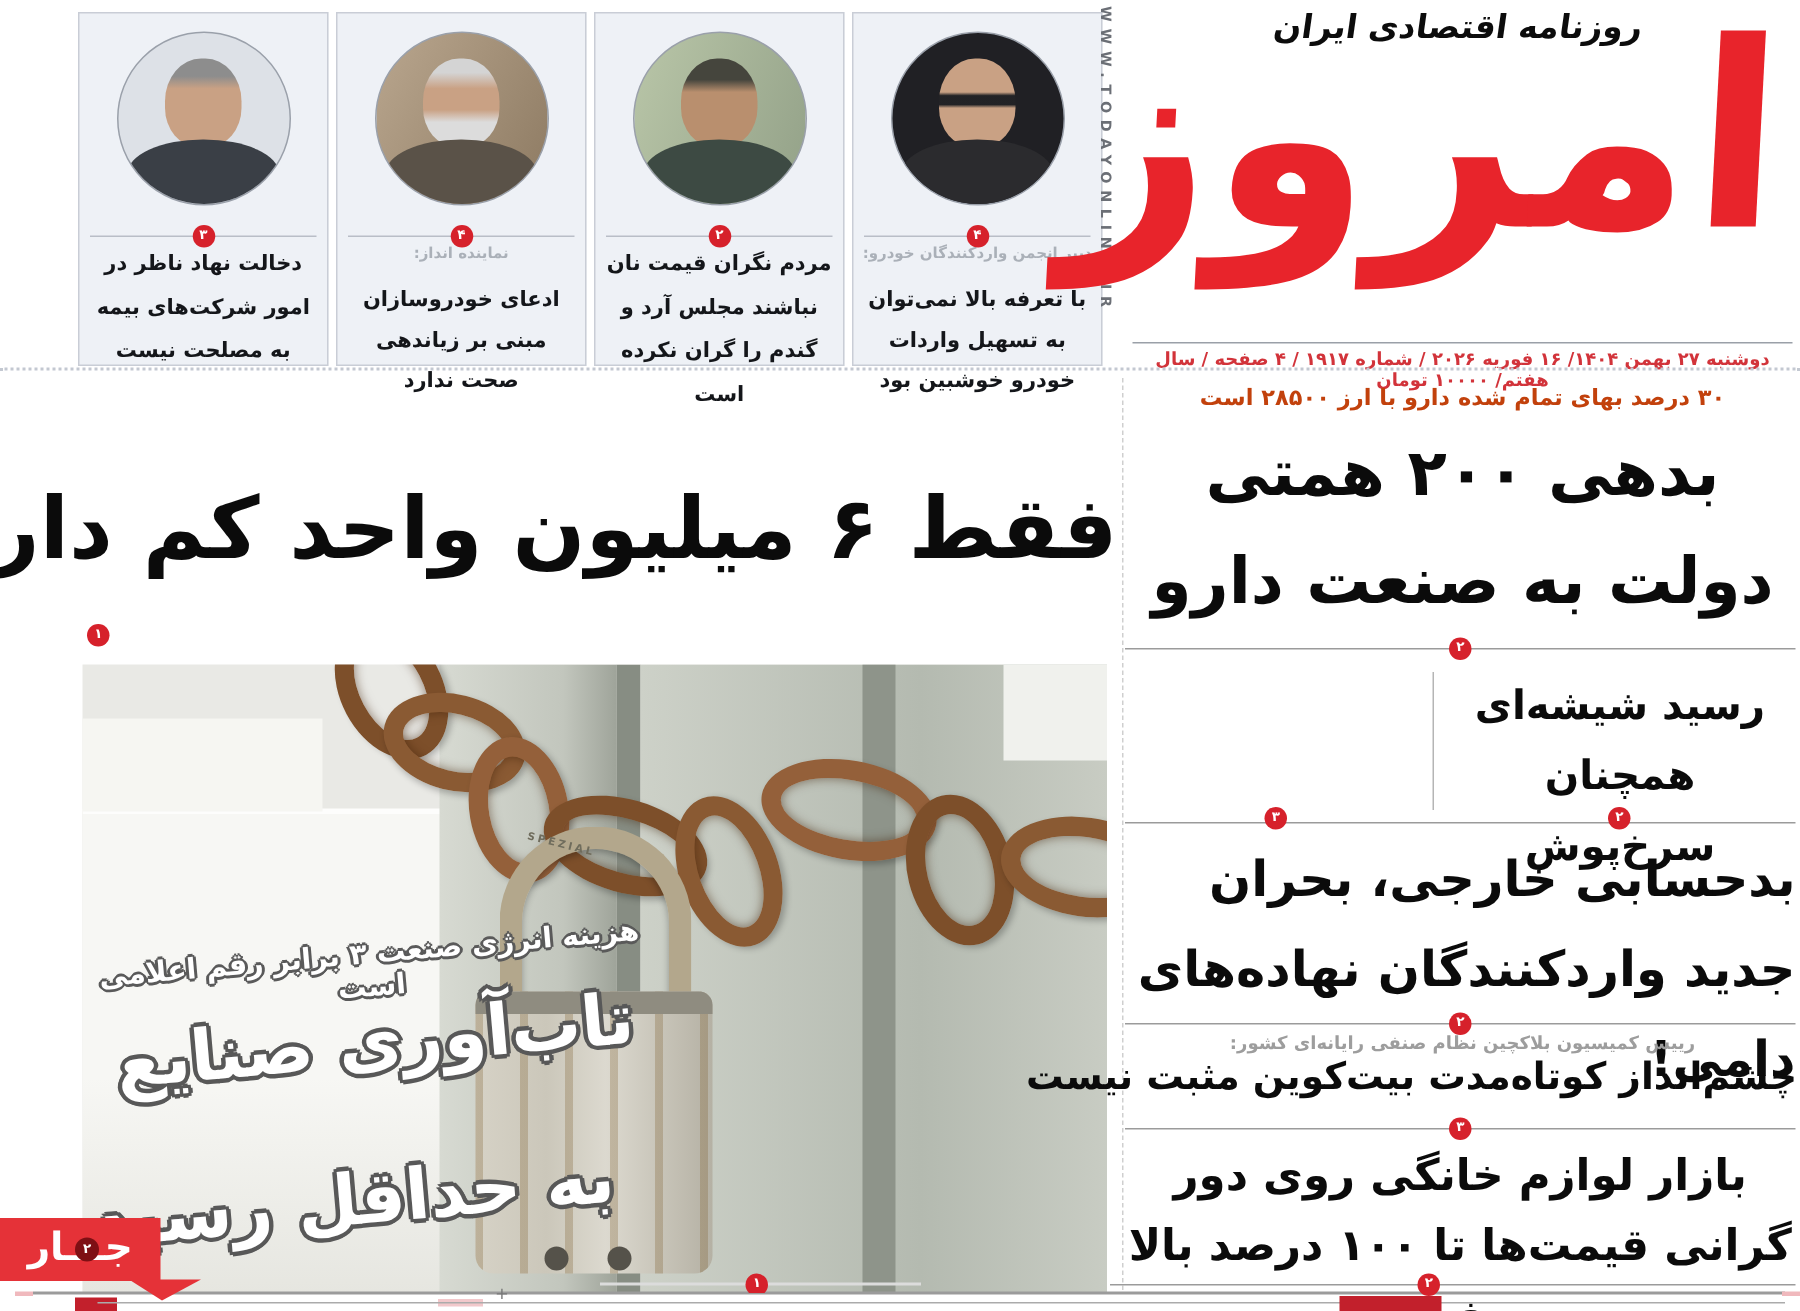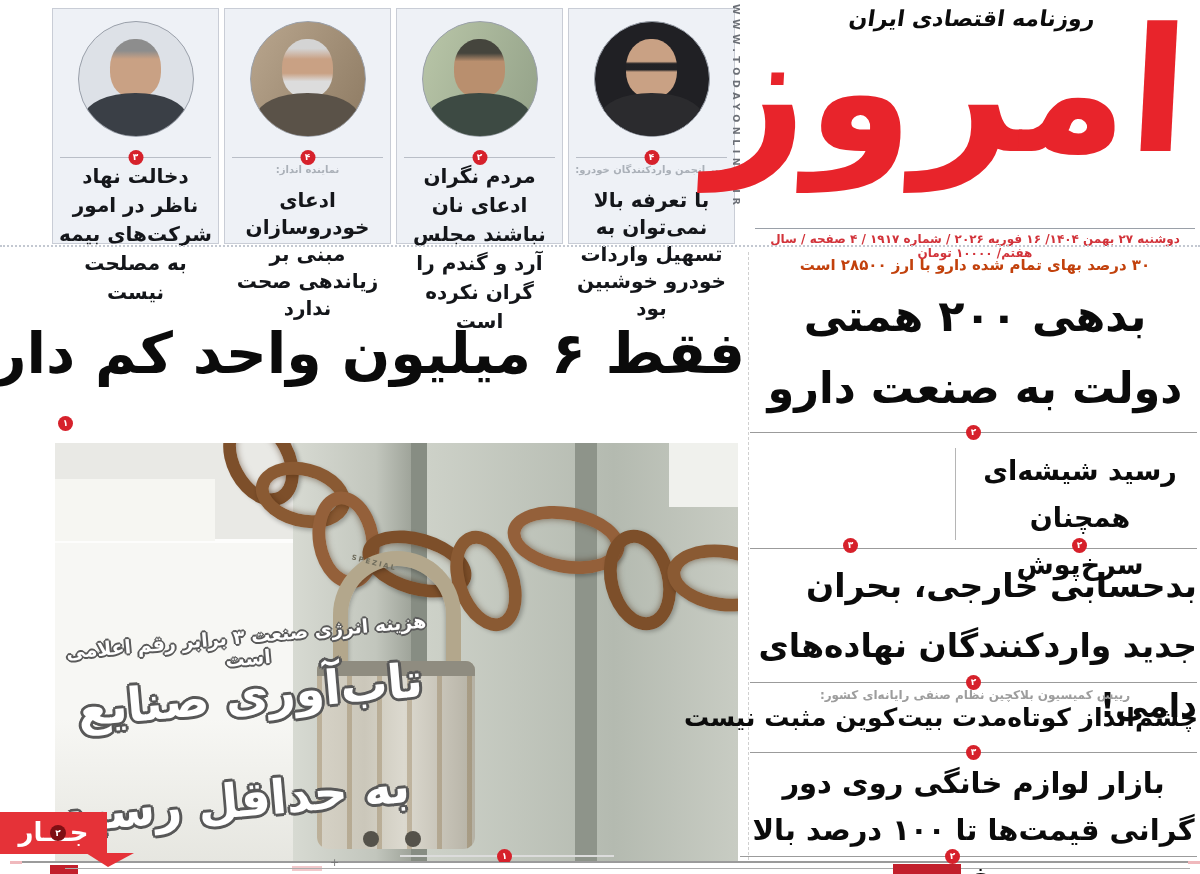--- a/index.html
+++ b/index.html
@@ -28,21 +28,21 @@
   .av4 { background:#202024; }
   .av4::before { background:linear-gradient(#c9a184 38%, rgba(35,35,38,.85) 42% 52%, #c9a184 56%); }
   .av4::after { background:#2b2b2e; }
   .pbox .rule { position:absolute; left:7px; right:7px; top:148px; border-top:1px solid #b9bec7; }
   .ncirc { position:absolute; width:15px; height:15px; border-radius:50%; background:#d6212b;
            color:#fff; font-size:9px; font-weight:bold; text-align:center; line-height:15px; z-index:6; }
   .pbox .ncirc { left:50%; top:141px; transform:translateX(-50%); }
   .pbox .kick { position:absolute; left:4px; right:4px; top:155px; text-align:center;
                 font-size:10px; font-weight:bold; color:#aab0b8; direction:rtl; }
   .pbox .cap  { position:absolute; left:6px; right:6px; top:153px; text-align:center;
-                font-size:20px; font-weight:bold; color:#14161a; direction:rtl; line-height:29px; }
+                font-size:14px; font-weight:bold; color:#14161a; direction:rtl; line-height:29px; }
   .pbox .cap.with-kick { top:178px; line-height:27px; }
 
   .dotline { position:absolute; left:0; top:245px; width:1200px; border-top:2px dotted #c3c8d1; }
   .vsep { position:absolute; left:748px; top:252px; height:608px; border-left:1px dashed #cfcfcf; }
 
   
   .url-vert { position:absolute; left:731px; top:4px; height:232px; writing-mode:vertical-rl;
               font-size:9.5px; font-weight:bold; color:#6b6f76; letter-spacing:4.5px; }
   .tagline { position:absolute; right:28px; top:6px; width:400px; text-align:center; direction:rtl;
              font-size:22px; font-weight:bold; color:#0c0c0c; transform:skewX(-8deg); }
@@ -181,21 +181,21 @@
     <div class="ncirc">۴</div>
     <div class="kick">نماینده انداز:</div>
     <div class="cap with-kick">ادعای خودروسازان مبنی بر زیاندهی صحت ندارد</div>
   </div>
   <div class="pbox" style="left:396px">
     <div class="photo-area">
         <div class="avatar av3"></div>
       </div>
     <div class="rule"></div>
     <div class="ncirc">۲</div>
-    <div class="cap">مردم نگران ادعای نان نباشند مجلس آرد و گندم را گران نکرده است</div>
+    <div class="cap">مردم نگران قیمت نان نباشند مجلس آرد و گندم را گران نکرده است</div>
   </div>
   <div class="pbox" style="left:568px">
     <div class="photo-area">
         <div class="avatar av4"></div>
       </div>
     <div class="rule"></div>
     <div class="ncirc">۴</div>
     <div class="kick">دبیر انجمن واردکنندگان خودرو:</div>
     <div class="cap with-kick">با تعرفه بالا نمی‌توان به تسهیل واردات خودرو خوشبین بود</div>
   </div>

